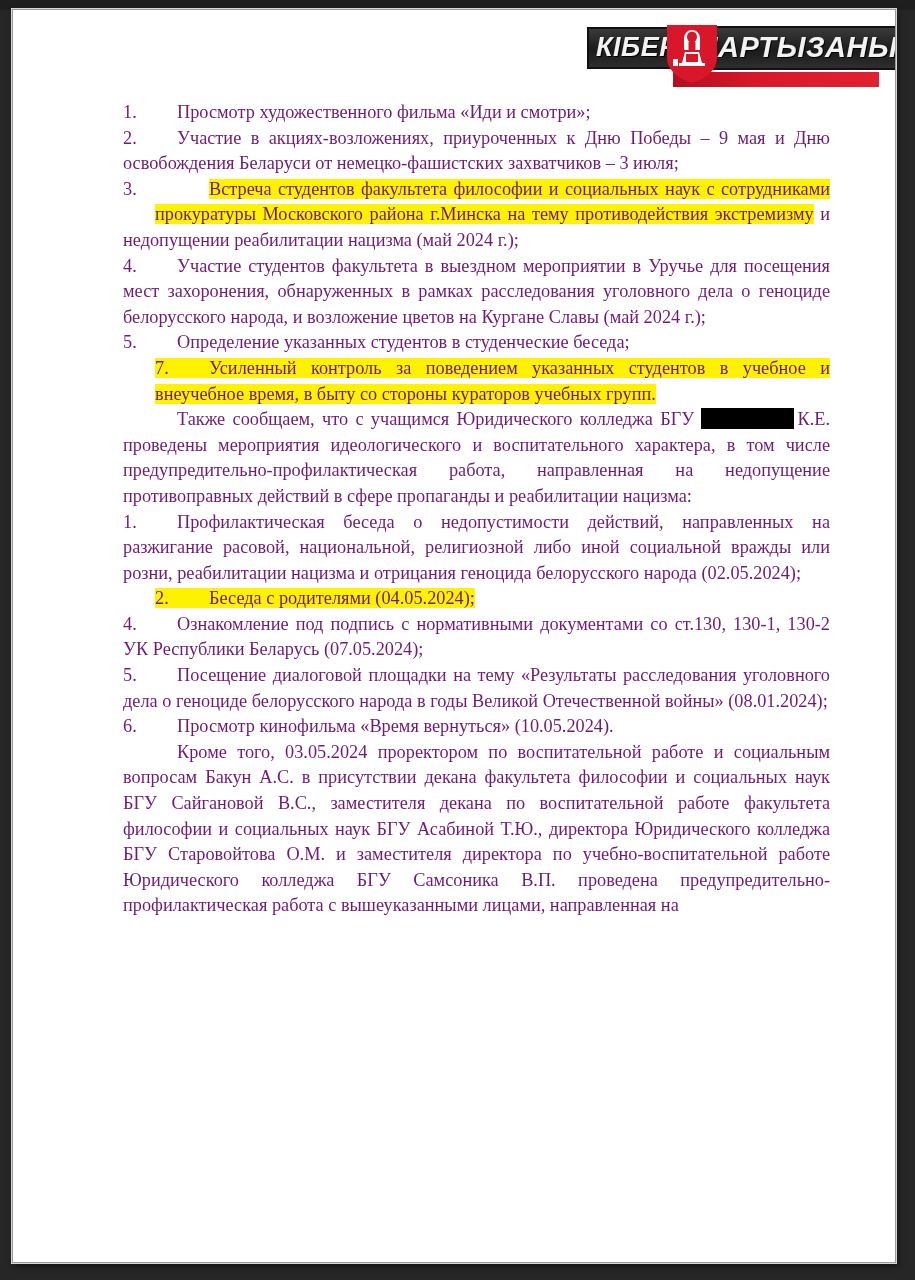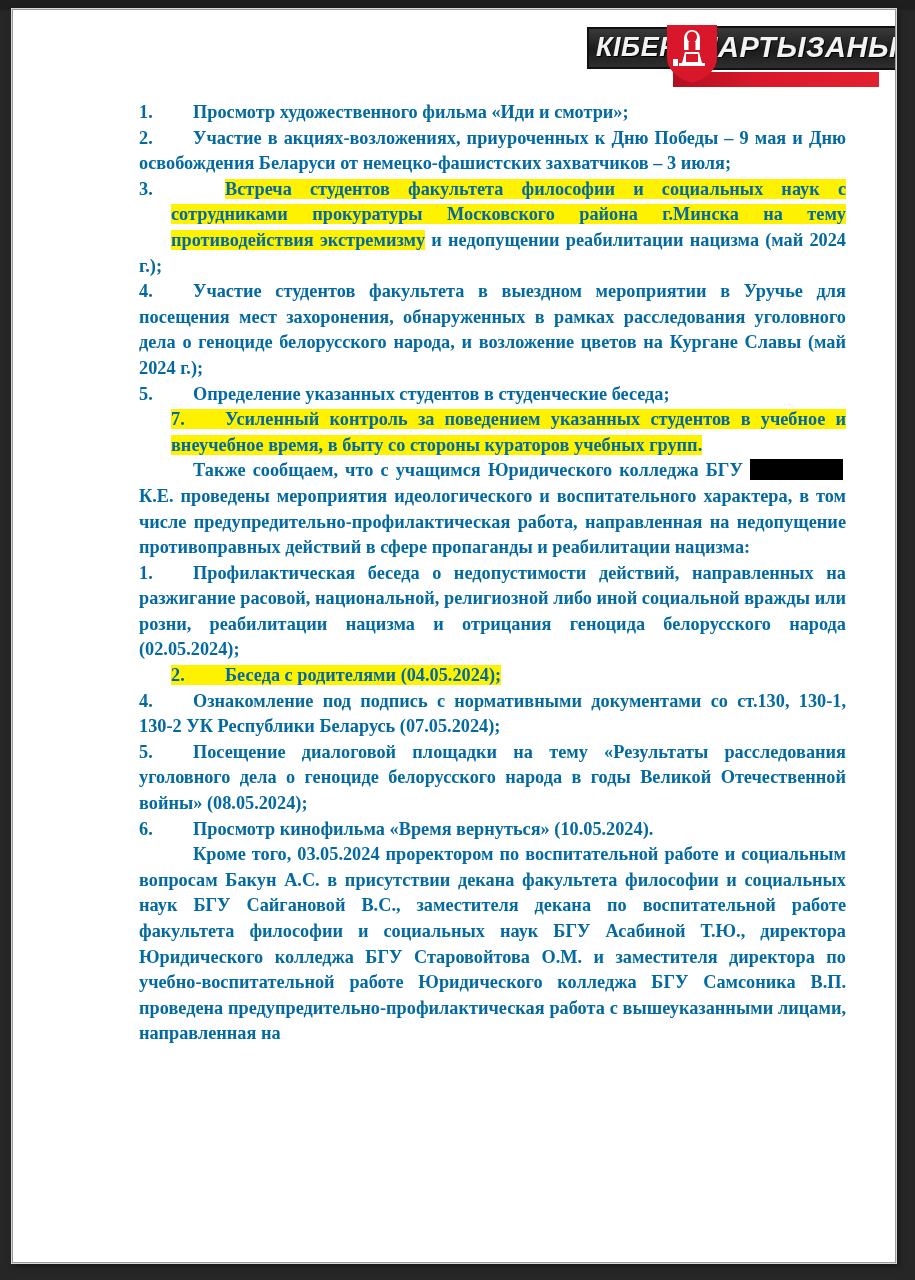--- a/index.html
+++ b/index.html
@@ -111,29 +111,28 @@
     letter-spacing: 1.2px;
     color: #ffffff;
     line-height: 13px;
     z-index: 4;
     margin-top: 48px;
   }
 
   
   .doc-body {
     position: absolute;
-    left: 126px;
+    left: 110px;
     top: 90px;
     width: 707px;
-    color: #0369a1;
+    color: #701a75;
     font-size: 18.3px;
     line-height: 25.6px;
     text-align: justify;
     text-justify: inter-word;
-    font-weight: bold;
   }
   .para {
     margin: 0;
     text-indent: 0;
     text-align: justify;
   }
   .para.last-line-left { text-align-last: left; }
 
   .num-indent {
     display: inline-block;
@@ -227,21 +226,21 @@
       <p class="para last-line-left">
         <span class="hl"><span class="num-indent">2.</span><span>Беседа с родителями (04.05.2024);</span></span>
       </p>
 
 
       <p class="para last-line-left">
         <span class="num-indent">4.</span><span>Ознакомление под подпись с нормативными документами со ст.130, 130-1, 130-2 УК Республики Беларусь (07.05.2024);</span>
       </p>
 
       <p class="para last-line-left">
-        <span class="num-indent">5.</span><span>Посещение диалоговой площадки на тему «Результаты расследования уголовного дела о геноциде белорусского народа в годы Великой Отечественной войны» (08.05.2024);</span>
+        <span class="num-indent">5.</span><span>Посещение диалоговой площадки на тему «Результаты расследования уголовного дела о геноциде белорусского народа в годы Великой Отечественной войны» (08.01.2024);</span>
       </p>
 
       <p class="para last-line-left">
         <span class="num-indent">6.</span><span>Просмотр кинофильма «Время вернуться» (10.05.2024).</span>
       </p>
 
       <p class="para">
         <span class="lead-indent"></span><span>Кроме того, 03.05.2024 проректором по воспитательной работе и социальным вопросам Бакун А.С. в присутствии декана факультета философии и социальных наук БГУ Сайгановой В.С., заместителя декана по воспитательной работе факультета философии и социальных наук БГУ Асабиной Т.Ю., директора Юридического колледжа БГУ Старовойтова О.М. и заместителя директора по учебно-воспитательной работе Юридического колледжа БГУ Самсоника В.П. проведена предупредительно-профилактическая работа с вышеуказанными лицами, направленная на</span>
       </p>
 

